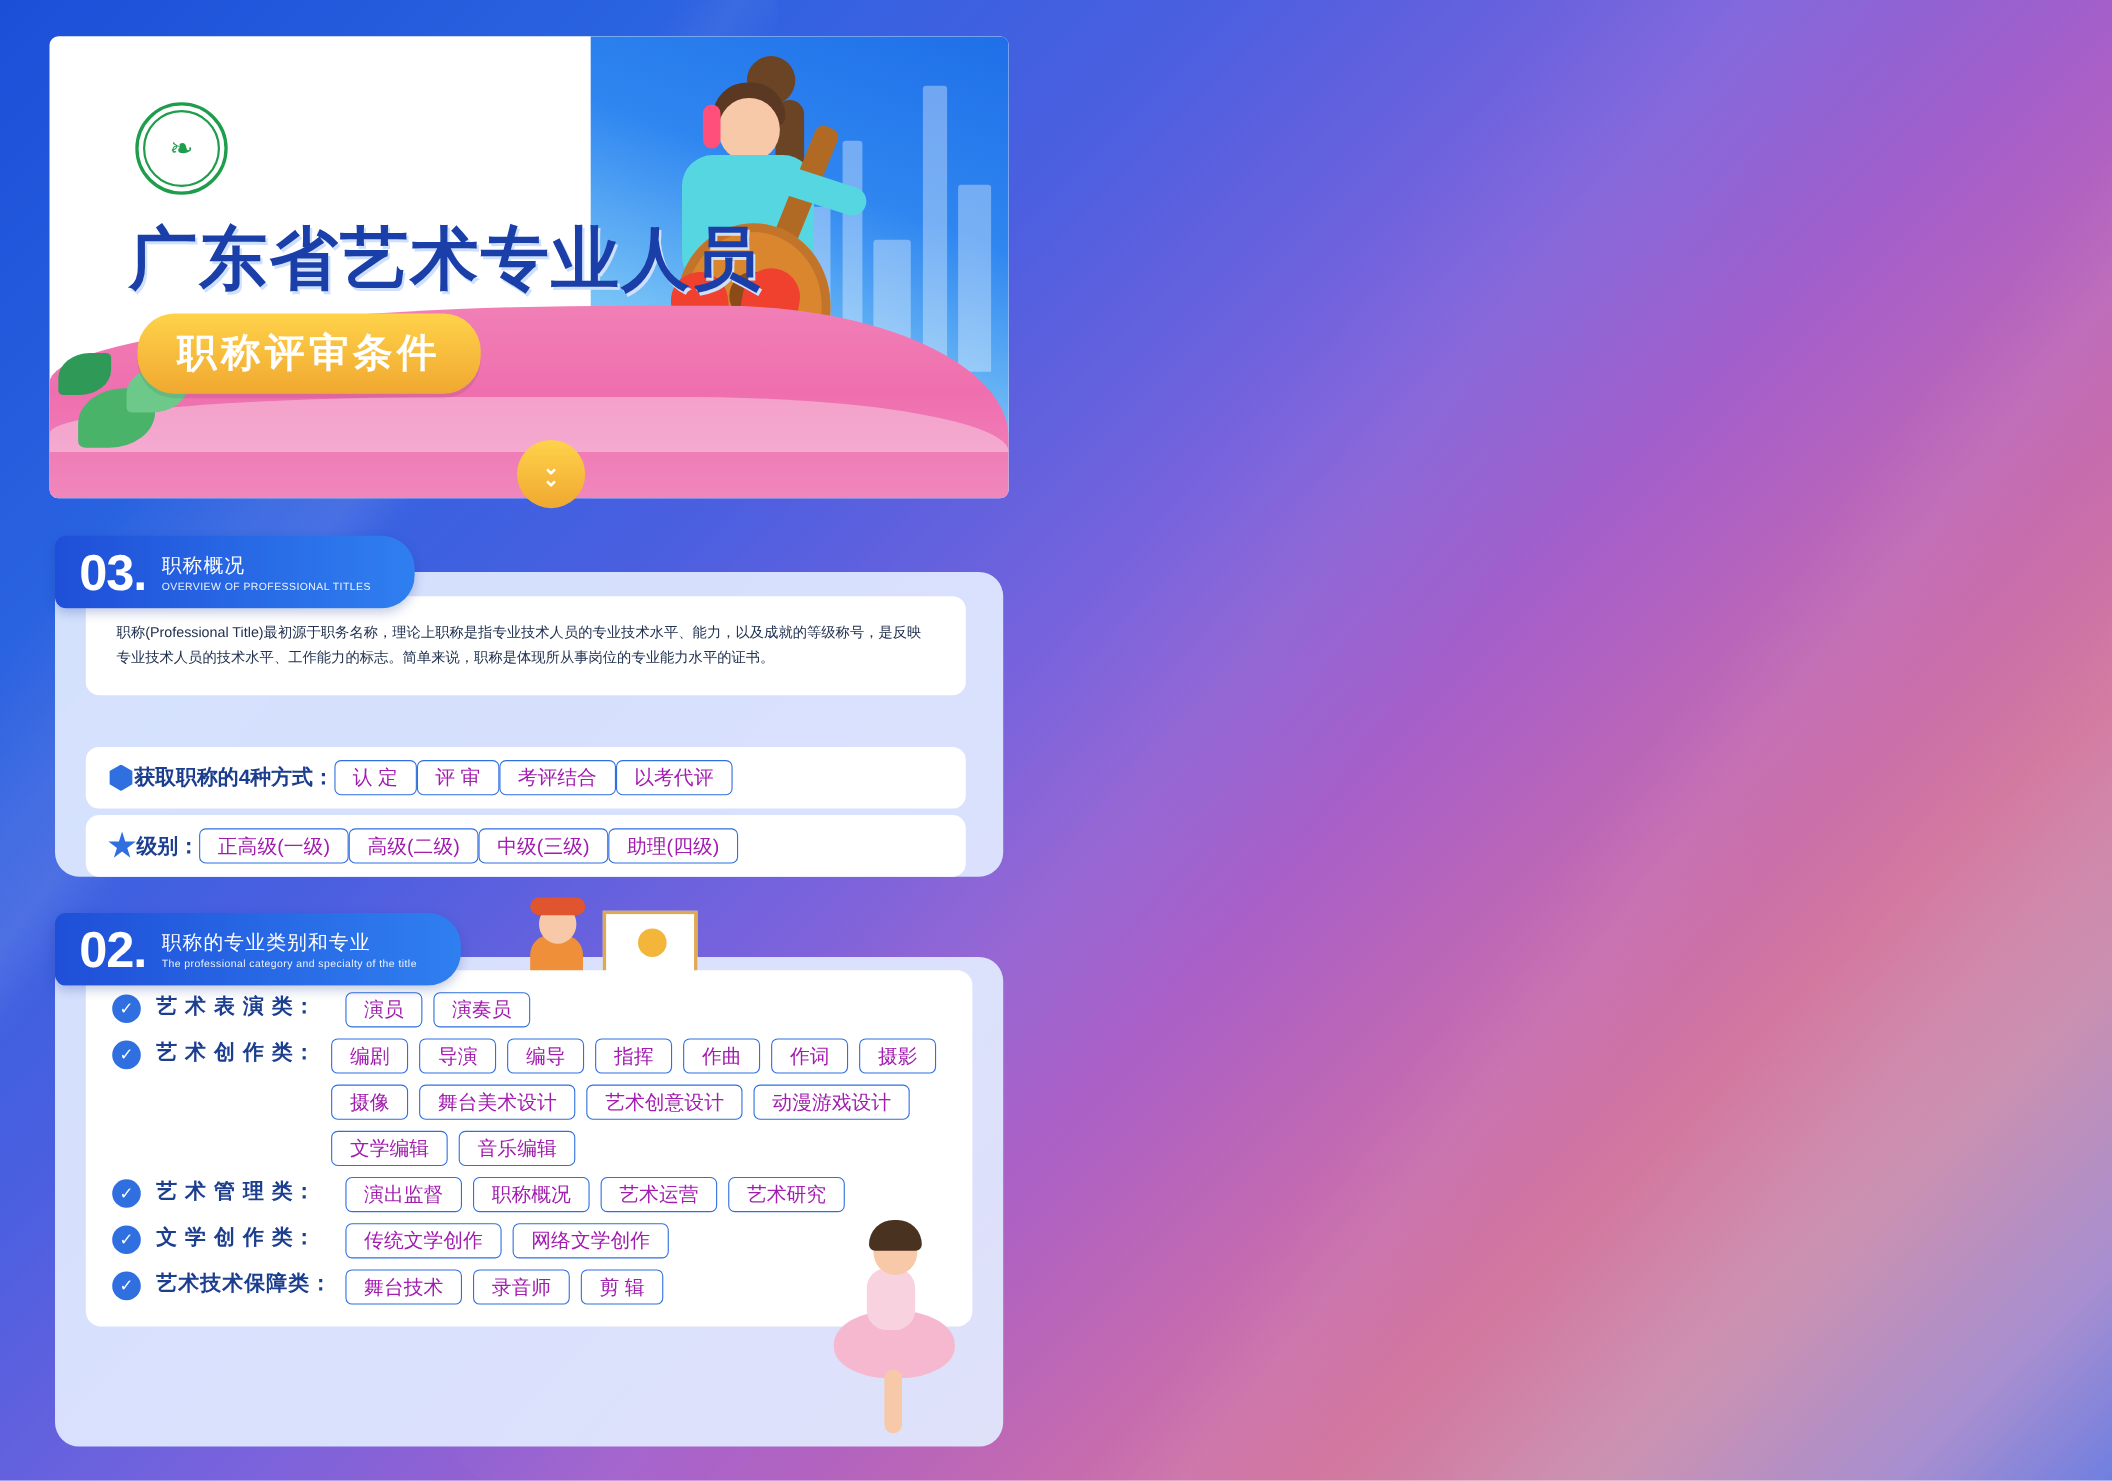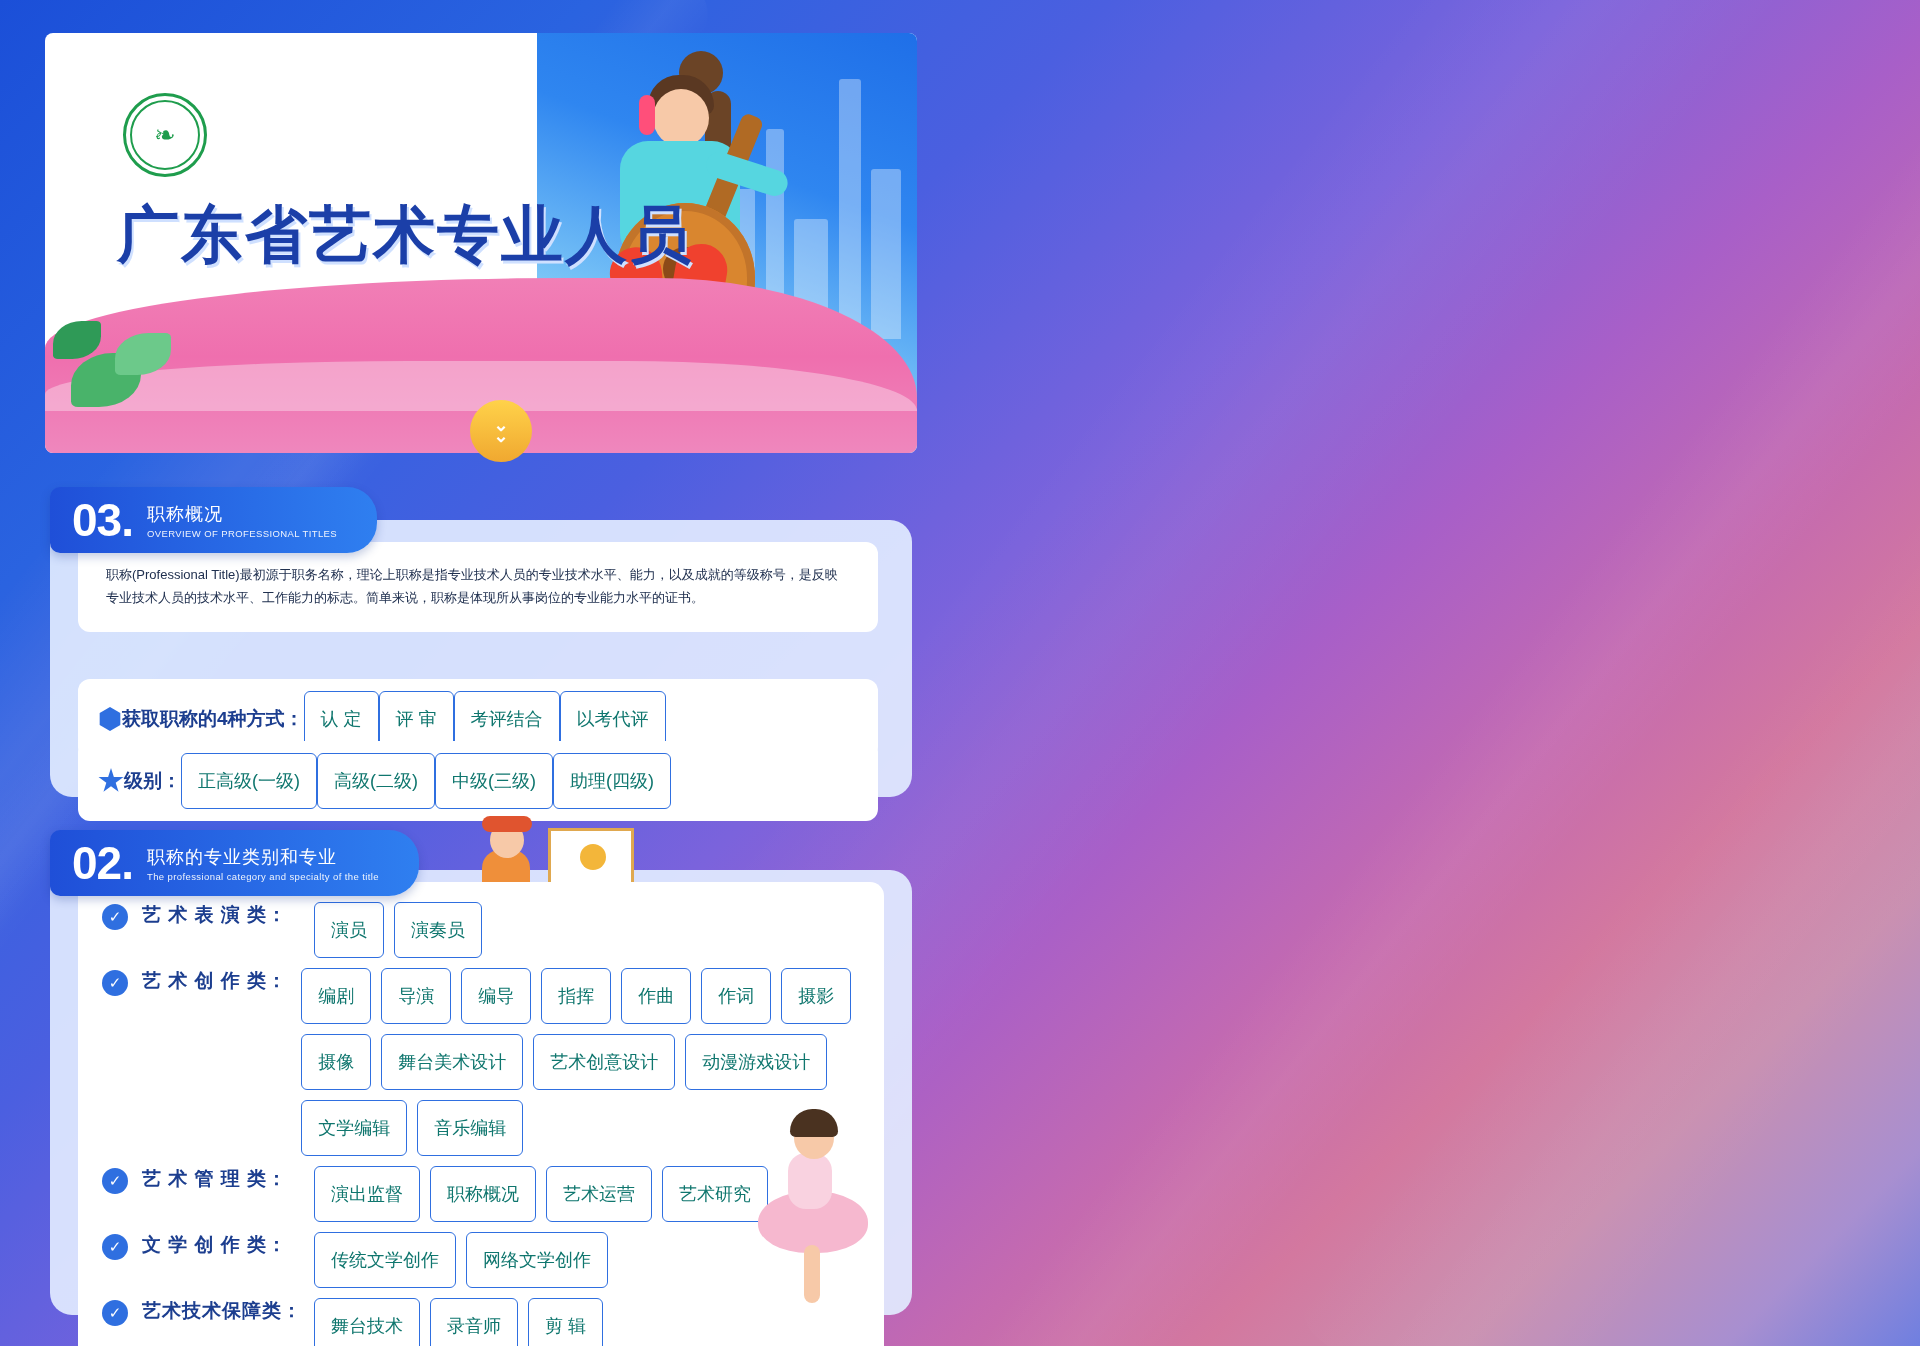--- a/index.html
+++ b/index.html
@@ -114,22 +114,22 @@
   .sec-en { font-size:9.5px; letter-spacing:0.4px; opacity:0.92; margin-top:2px;text-align:right; }
 
   
   .s01 { position:absolute; left:50px; top:487px; width:862px; height:310px; }
   .s01 .body { position:absolute; left:0; top:33px; width:862px; height:277px; }
   .p01 { position:absolute; left:28px; top:55px; width:800px;
          background:#fff; border-radius:12px; padding:22px 28px;
          font-size:13px; line-height:1.75; color:#20304f; }
   .row-pill { position:absolute; left:28px; background:#fff; border-radius:12px;
               display:flex; align-items:center; padding:12px 20px; width:800px; }
-  .tagbox { border:1.4px solid #2f6fe0; color:#0f766e; border-radius:6px;
-            padding:15px 16px; font-size:18px; background:#fff; white-space:nowrap;}
+  .tagbox { border:1.4px solid #2f6fe0; color:#a21caf; border-radius:6px;
+            padding:3px 16px; font-size:18px; background:#fff; white-space:nowrap;}
   .lbl { font-size:19px; color:#1c3e8f; font-weight:bold; white-space:nowrap; }
   .ico-hex { width:24px;height:24px; background:#2f6fe0; clip-path: polygon(50% 0,93% 25%,93% 75%,50% 100%,7% 75%,7% 25%); }
   .ico-star { width:26px;height:26px; background:#2f6fe0;
      clip-path: polygon(50% 0%,61% 35%,98% 35%,68% 57%,79% 91%,50% 70%,21% 91%,32% 57%,2% 35%,39% 35%); }
 
   
   .s02 { position:absolute; left:50px; top:830px; width:862px; height:485px; }
   .s02 .body { position:absolute; left:0; top:40px; width:862px; height:445px; }
   .cat-card { position:absolute; left:28px; top:52px; width:806px; background:#fff; border-radius:14px; padding:20px 24px; }
   .cat-row { display:flex; align-items:flex-start; gap:14px; margin-bottom:10px; }
@@ -200,20 +200,21 @@
       <div class="leaf" style="left:70px;bottom:78px;width:56px;height:42px;background:#6cc98a"></div>
       <div class="leaf" style="left:8px;bottom:94px;width:48px;height:38px;background:#2f9a57"></div>
 
       <div class="logo">
         <div class="ring">
             <span class="leafmark">❧</span>
           </div>
       </div>
 
       <div class="hero-title">广东省艺术专业人员</div>
+      <div class="hero-sub">职称评审条件</div>
     </div>
     <div class="chev-circle">
       <span>⌄</span>
         <span>⌄</span>
     </div>
 
     <div class="s01">
       <div class="card body"></div>
       <div class="sec-head" style="position:relative;z-index:3">
         <div class="sec-num">03.</div>

